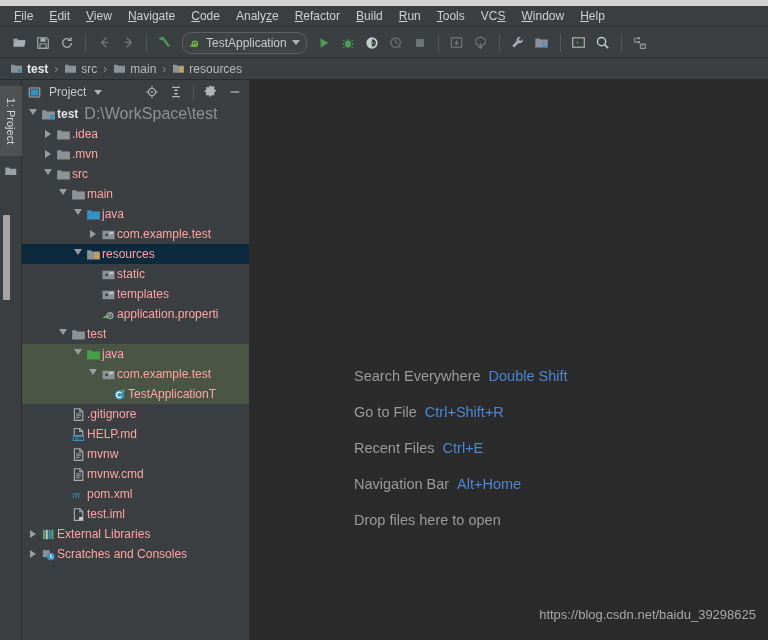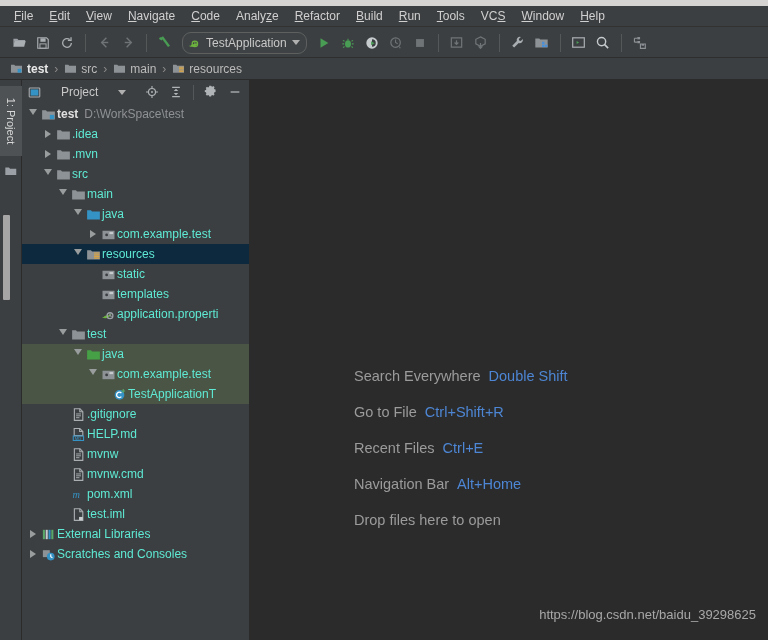--- a/index.html
+++ b/index.html
@@ -92,38 +92,38 @@
 
   
   .panel {
     position:absolute; left:22px; top:80px; width:228px; height:560px;
     background:#3c3f41; border-right:1px solid #2b2b2b; overflow:hidden;
   }
   .panel-header {
     height:24px; display:flex; align-items:center; padding:0 4px 0 6px;
     gap:4px;
   }
-  .ph-title { display:flex; align-items:center; gap:20px; cursor:default;justify-content:flex-end; }
+  .ph-title { display:flex; align-items:center; gap:8px; cursor:default;justify-content:flex-end; }
   .ph-title .lbl { font-size:12px; color:#c8c8c8; }
   .ph-spacer { flex:1; }
   .ph-btn { width:20px;height:20px;display:flex;align-items:center;
             justify-content:center;border-radius:3px;cursor:default;}
 
   .tree { position:absolute; left:0; top:24px; width:228px; bottom:0;
           overflow:hidden; }
   .row {
     display:flex; align-items:center; height:20px; padding-left:4px;
     white-space:nowrap; cursor:default; position:relative;
   }
   .row .tw { width:13px; height:20px; flex:0 0 13px;
              display:flex; align-items:center; justify-content:center; }
   .row .ico { width:18px; flex:0 0 18px; display:flex; align-items:center;
               justify-content:center; }
-  .row .nm { font-size:12px; color:#5eead4; }
-  .row .sub { font-size:12px; color:#8f9194; margin-left:6px; }
+  .row .nm { font-size:12px; color:#fca5a5; }
+  .row .sub { font-size:16px; color:#8f9194; margin-left:6px; }
   .row.bold .nm { font-weight:bold; color:#e0e0e0; }
   .row.selected { background:#0d293e; }
   .row.testsrc { background:#4b5545; }
 
   .tri {
     width:0;height:0;border-top:4px solid transparent;
     border-bottom:4px solid transparent;border-left:6px solid #9a9d9e;
   }
   .tri.open {
     width:0;height:0;border-left:4px solid transparent;

